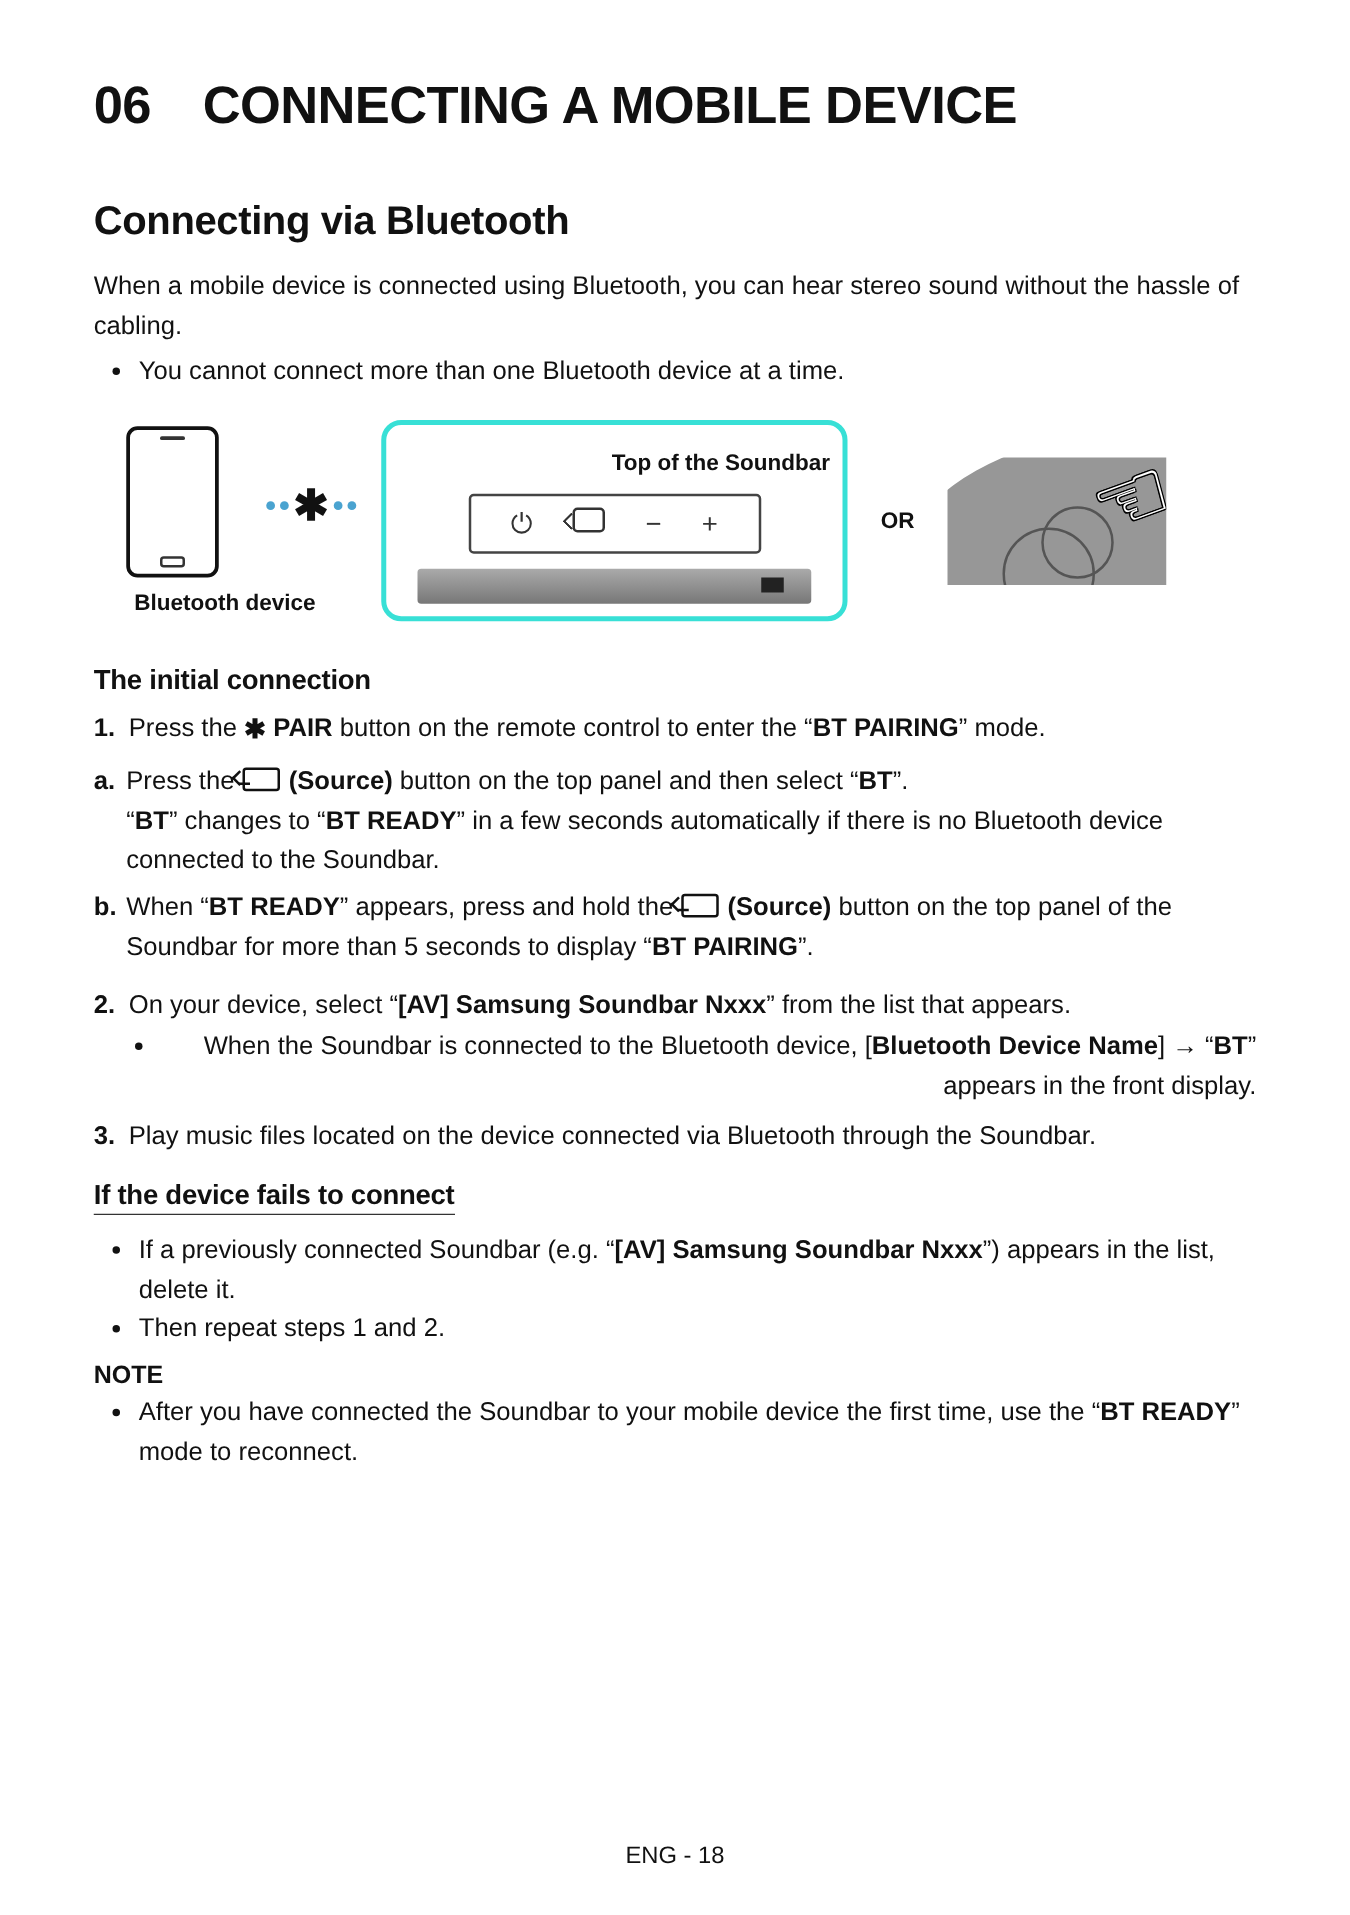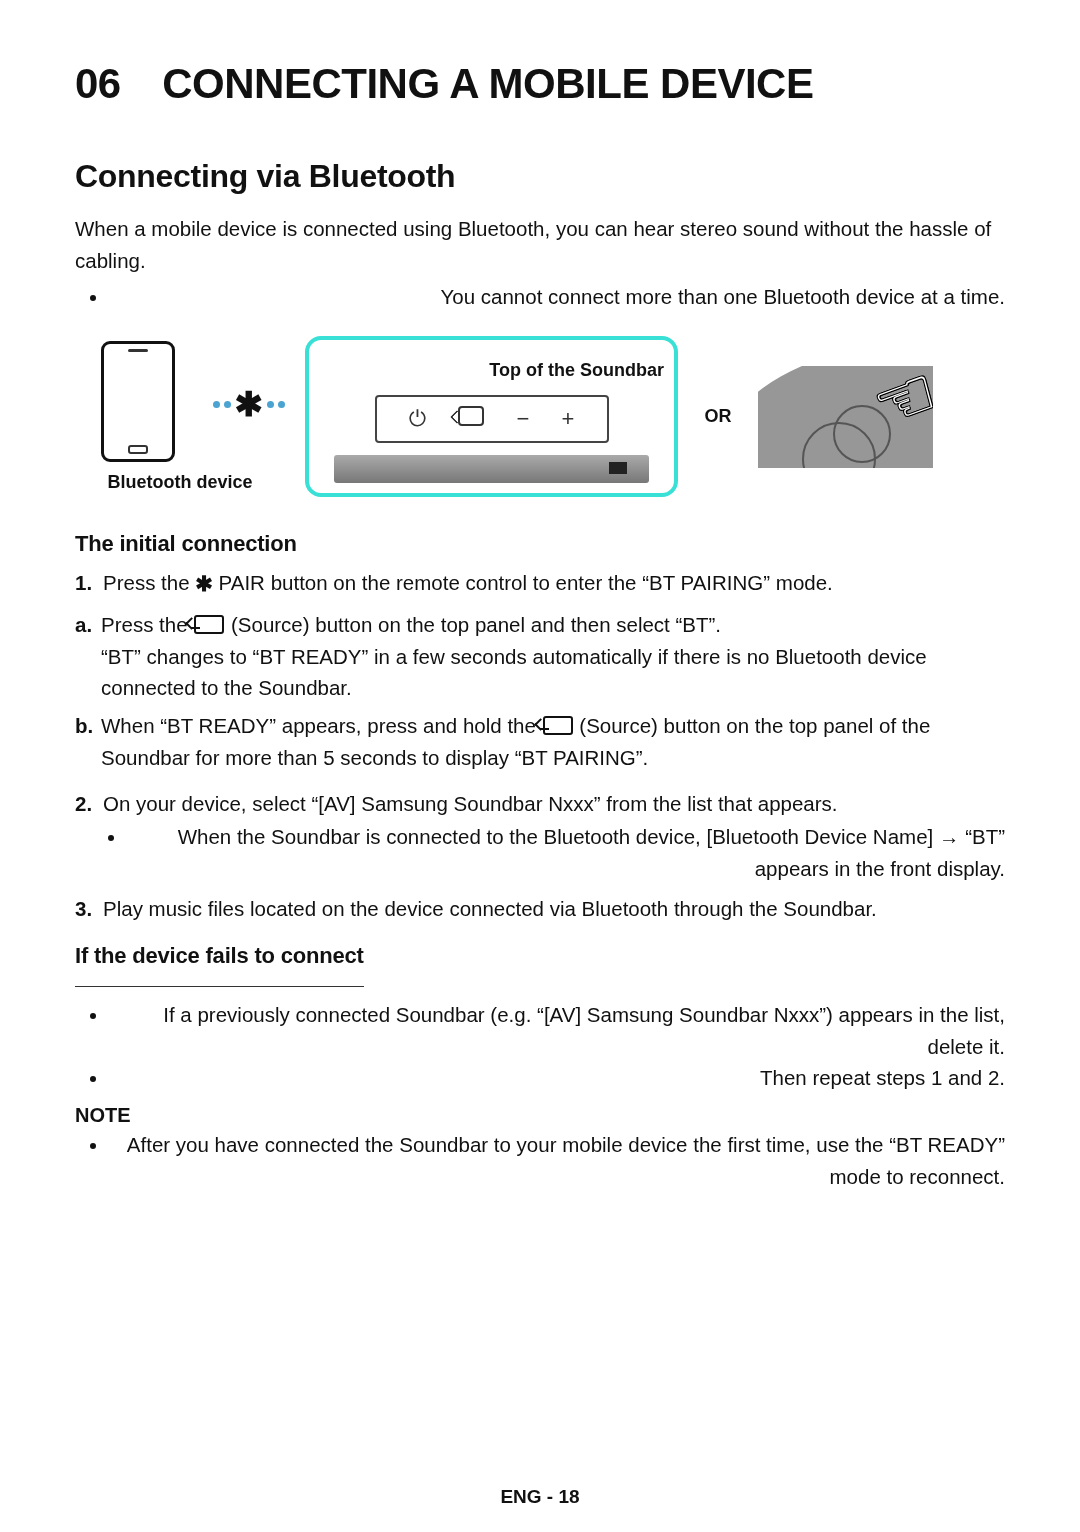--- a/index.html
+++ b/index.html
@@ -26,21 +26,21 @@
     margin: 0 0 18px 0;
     letter-spacing: -0.3px;
   }
   p, li {
     font-size: 20.5px;
     line-height: 1.55;
     font-weight: 400;
   }
   p { margin: 0 0 4px 0; }
   ul.bullets-l1 { margin: 2px 0 24px 0; padding-left: 34px; }
-  ul.bullets-l1 > li { list-style: disc; padding-left: 2px; text-align: right; }
+  ul.bullets-l1 > li { list-style: disc; padding-left: 2px; }
 
   .diagram-row {
     display: flex;
     align-items: center;
     gap: 20px;
     margin: 14px 0 34px 0;
   }
   .panel {
     position: relative;
   }
@@ -119,21 +119,21 @@
     width:70px; height:70px; left:44px; bottom:-28px;
   }
   .tap-ring2 { width:54px; height:54px; left:75px; bottom:5px; }
   .hand {
     position:absolute; right:-4px; top:-2px; font-size:70px; transform: rotate(-20deg);
     color:#fff; text-shadow: -1px -1px 0 #000, 1px -1px 0 #000, -1px 1px 0 #000, 1px 1px 0 #000;
     line-height:1;
   }
 
   h3 { font-size: 22px; font-weight: 700; margin: 10px 0 10px 0; letter-spacing: -0.2px; }
-  h3.under { display:inline-block; border-bottom: 1px solid #333; padding-bottom: 17px; }
+  h3.under { display:inline-block; border-bottom: 1px solid #333; padding-bottom: 2px; }
 
   ol.main { list-style: none; padding: 0; margin: 0; }
   ol.main > li { display: flex; margin-bottom: 8px; }
   ol.main > li > .num { width: 28px; flex:none; font-weight:700; }
   ol.main > li > .numbody { flex:1; }
 
   .or-col { font-weight:700; width:50px; flex:none; font-size:20.5px; }
   .sub-letter { display:flex; margin-bottom: 6px; }
   .sub-letter > .let { width:26px; flex:none; font-weight:700; }
   .sub-letter > .letbody { flex:1; }
@@ -146,25 +146,25 @@
     display:inline-block; width:26px; height:15px; border:2px solid #111; border-radius:3px;
     position:relative; margin:0 1px; vertical-align:-2px;
   }
   .srcicon-inline:before {
     content:""; position:absolute; left:-9px; top:2px; width:7px; height:7px;
     border-left:2px solid #111; border-bottom:2px solid #111; transform: rotate(45deg);
   }
   .srcicon-inline:after {
     content:""; position:absolute; left:-5px; top:10px; width:9px; height:2px; background:#111;
   }
-  b { font-weight:400; }
+  b { font-weight:700; }
 
   .footer {
-    position:absolute; bottom: 24px; left:0; right:0;
-    text-align:center; font-size:19px;font-weight:bold;
+    position:absolute; bottom: 36px; left:0; right:0;
+    text-align:center; font-size:19px;
   }
 </style>
 </head>
 <body>
 
 
 
 <h1>06 CONNECTING A MOBILE DEVICE</h1>
 
 <h2>Connecting via Bluetooth</h2>

